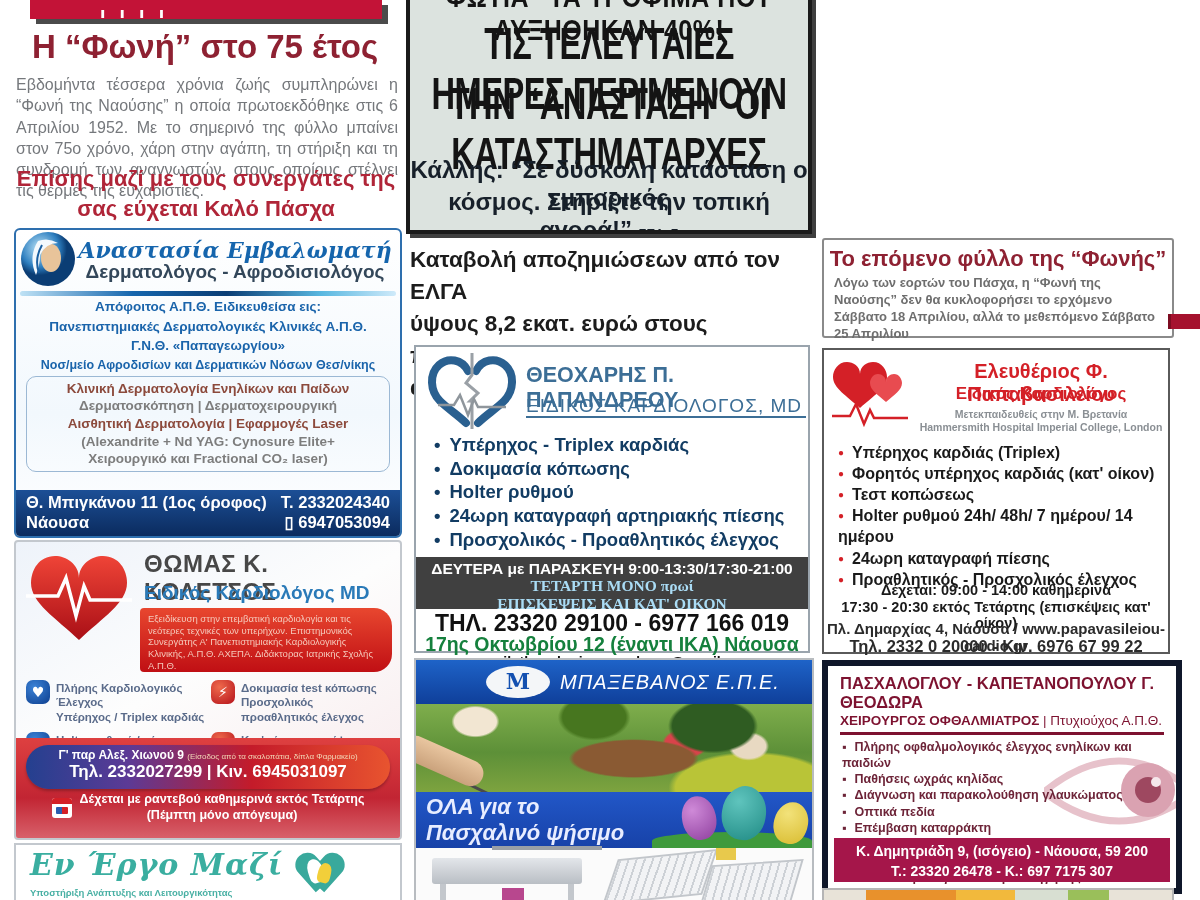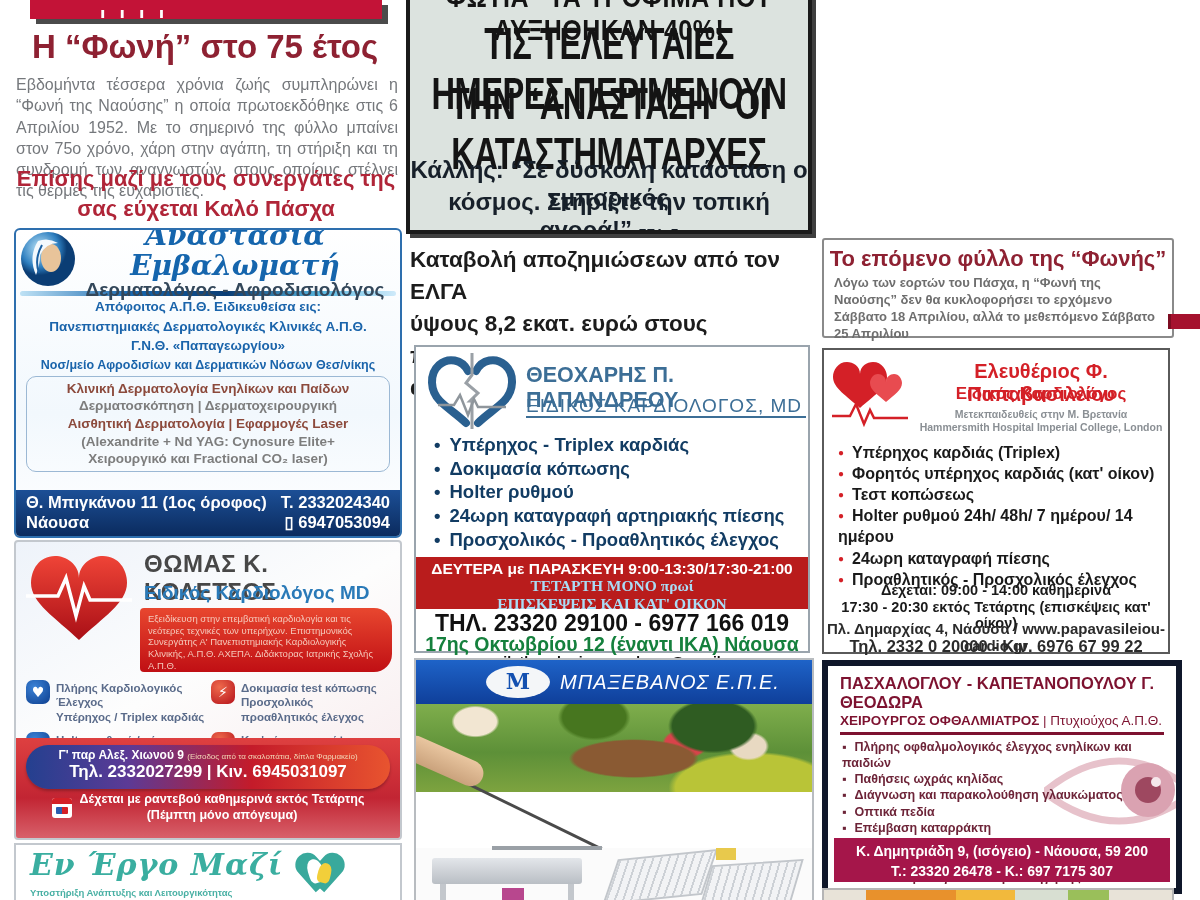--- a/index.html
+++ b/index.html
@@ -21,21 +21,21 @@
 
   
   .ad{border:2px solid #9aa3ab;background:#fff;box-sizing:border-box;}
 
   
   .emv{left:14px;top:228px;width:384px;height:306px;border:2px solid #2e6fae;border-radius:6px;
        overflow:hidden;background:linear-gradient(180deg,#ffffff 0%,#f2f8fd 60%,#ffffff 100%);}
   .emv-head{display:flex;align-items:center;height:58px;padding:2px 6px 0 4px;}
   .emv-titles{flex:1;text-align:center;}
   .emv-name{font-family:"DejaVu Serif",serif;font-style:italic;font-weight:bold;
-            color:#1565ad;font-size:28px;line-height:1.05;}
+            color:#1565ad;font-size:22px;line-height:1.05;}
   .emv-spec{color:#33475a;font-size:19px;font-weight:bold;line-height:1.1;}
   .emv-divider{height:5px;margin:1px 4px;border-radius:3px;
             background:linear-gradient(90deg,#bfe2f5,#1565ad 30%,#0a3d74 55%,#58b7e0 80%,#cfeafa);}
   .emv-lines{text-align:center;color:#1a64ab;font-weight:bold;font-size:13.5px;line-height:1.3;margin-top:2px;}
   .emv-box{margin:3px 10px;border:1.5px solid #9bb8d4;border-radius:10px;padding:3px 4px;
             text-align:center;font-size:13.5px;line-height:1.3;}
   .emv-box .svc0{color:#8c4a3c;font-weight:bold;}
   .emv-box .svc1,.emv-box .svc3,.emv-box .svc4{color:#7d7d7d;font-weight:bold;}
   .emv-box .svc2{color:#8c4a3c;font-weight:bold;}
   .emv-banner{margin:2px 56px;height:22px;border-radius:11px;text-align:center;
@@ -111,21 +111,21 @@
 
   
   .pap{left:414px;top:345px;width:396px;height:308px;border:2px solid #9aa4ad;}
   .pap-logo{position:absolute;left:8px;top:6px;}
   .pap-name{position:absolute;left:110px;top:16px;width:280px;color:#3c6e96;font-weight:bold;
        font-size:21.5px;border-bottom:2px solid #3c6e96;padding-bottom:3px;}
   .pap-spec{position:absolute;left:110px;top:48px;width:280px;color:#3c6e96;font-size:19px;letter-spacing:1px;}
   .pap-bullets{position:absolute;left:18px;top:86px;margin:0;padding:0;list-style:none;}
   .pap-bullets li{color:#123c63;font-weight:bold;font-size:18.5px;line-height:1.28;}
   .pap-bullets li:before{content:"•";margin-right:9px;color:#123c63;}
-  .pap-banner{position:absolute;left:0;right:0;top:210px;height:52px;background:#b91c1c;
+  .pap-banner{position:absolute;left:0;right:0;top:210px;height:52px;background:#404040;
        text-align:center;color:#fff;font-weight:bold;font-size:15.5px;line-height:1.12;padding-top:3px;box-sizing:border-box;}
   .pap-banner .lt{color:#aadcf5;font-family:Liberation Serif, serif;}
   .pap-tel{position:absolute;left:0;right:0;top:263px;text-align:center;color:#111;font-weight:bold;font-size:23px;}
   .pap-addr{position:absolute;left:0;right:0;top:286px;text-align:center;color:#15803d;font-weight:bold;font-size:19.5px;}
   .pap-mail{position:absolute;left:0;right:0;top:307px;text-align:center;color:#111;font-weight:bold;font-size:14px;}
 
   
   .bax{left:414px;top:658px;width:396px;height:242px;border:2px solid #b8bcc0;overflow:hidden;}
   .bax-head{position:absolute;left:0;right:0;top:0;height:44px;
        background:linear-gradient(180deg,#1e63c8,#0f3f9a);display:flex;align-items:center;gap:10px;padding-left:70px;}
@@ -389,20 +389,28 @@
 
   <div class="abs bax">
     <div class="bax-head">
       <div class="bax-logo">Μ</div>
       <div class="bax-name">ΜΠΑΞΕΒΑΝΟΣ Ε.Π.Ε.</div>
     </div>
     <div class="bax-photo">
       <div class="bax-skewer"></div>
       <div class="bax-arm"></div>
     </div>
+    <div class="bax-strip">
+      <div class="t1">ΟΛΑ για το</div>
+      <div class="t2">Πασχαλινό ψήσιμο</div>
+      <div class="bax-grass"></div>
+      <div class="egg e1"></div>
+      <div class="egg e2"></div>
+      <div class="egg e3"></div>
+    </div>
     <div class="bax-products">
       <div class="grill-table">
         <div class="grill-rod"></div>
         <div class="grill-box"></div>
       </div>
       <div class="grate g1"></div>
       <div class="grate g2"></div>
       <div class="chip"></div>
     </div>
   </div>

